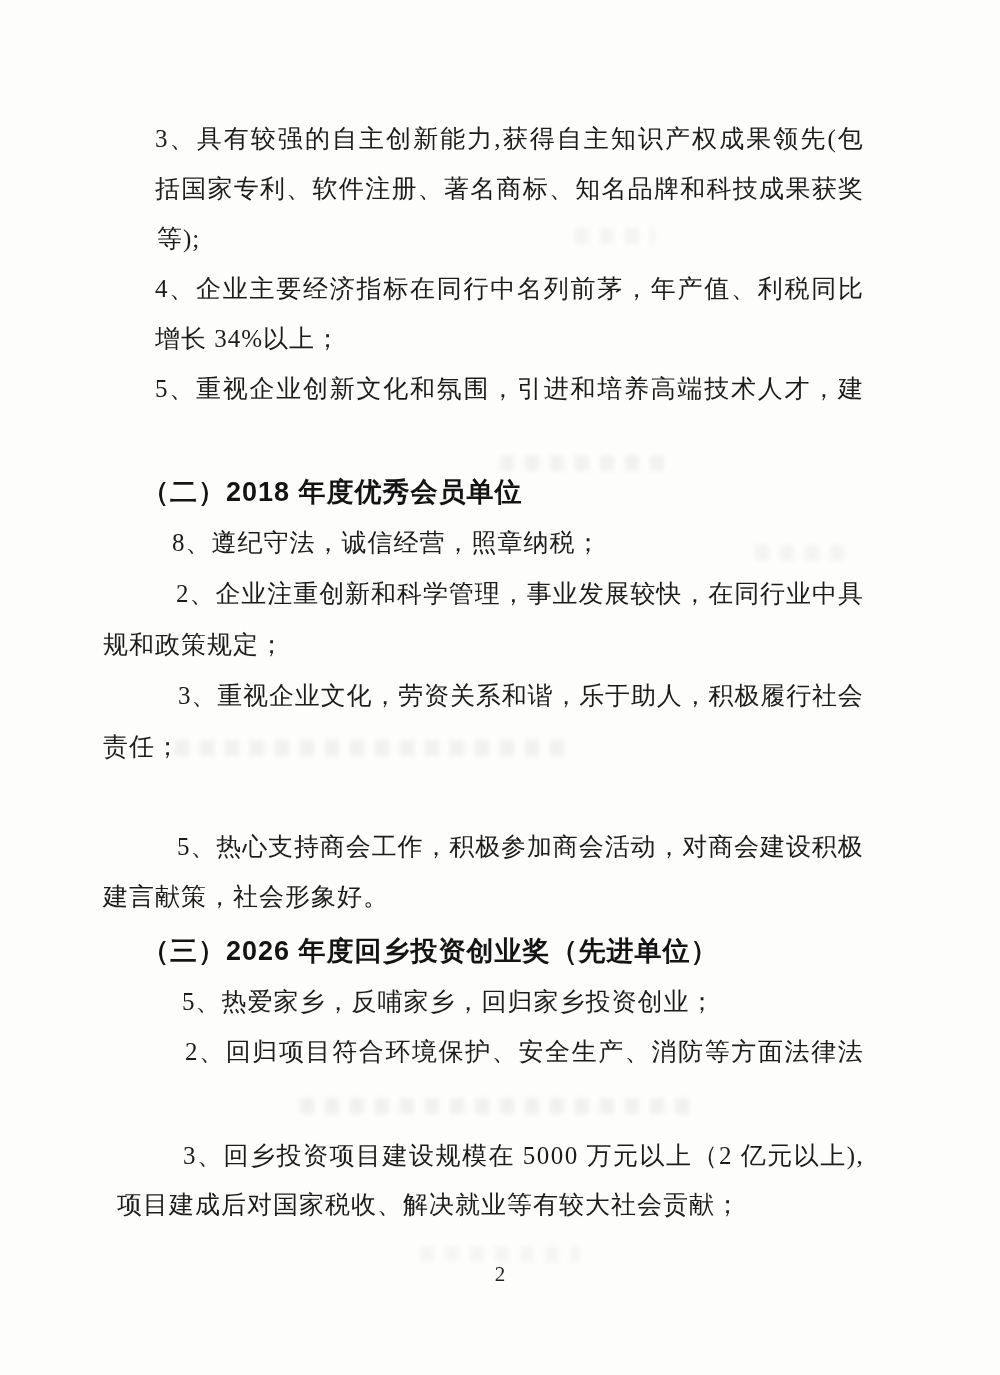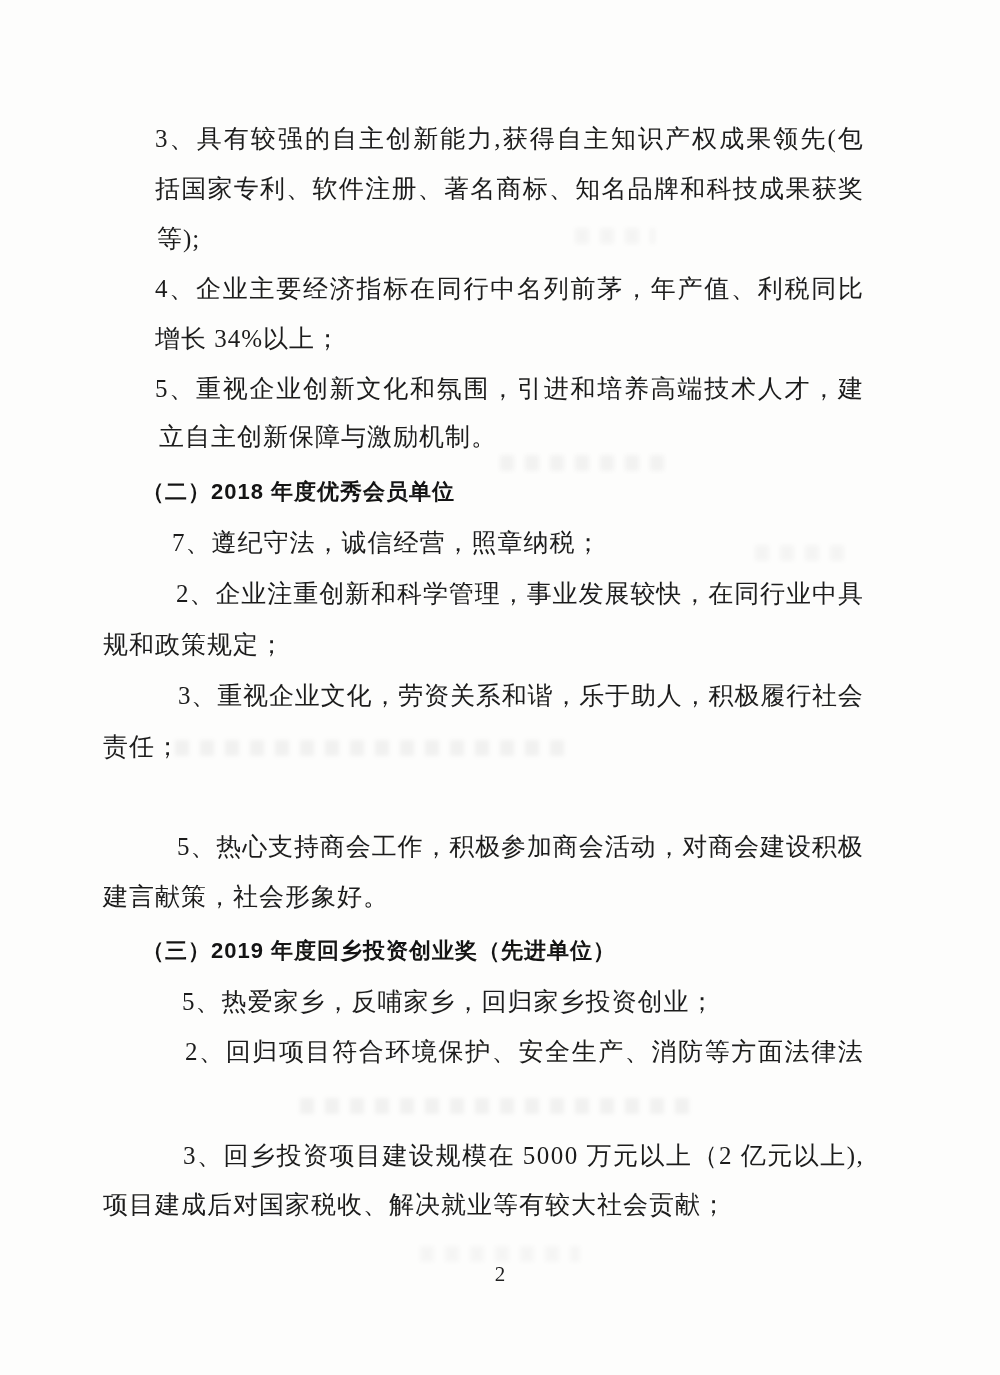--- a/index.html
+++ b/index.html
@@ -25,21 +25,21 @@
   
   .just{
     display:flex;
     justify-content:space-between;
     letter-spacing:0;
     white-space:normal;
   }
   .just span{white-space:pre;}
   .hd{
     font-weight:700;
-    font-size:22px;
+    font-size:27px;
     color:#141414;
     font-family:"Liberation Sans", sans-serif;
   }
   .pgnum{
     position:absolute;
     left:0;right:0;
     text-align:center;
     font-size:21px;
     color:#222;
     letter-spacing:0;
@@ -67,21 +67,21 @@
   #l12{top:680px;left:178px;right:137px}
   #l13{top:731px;left:103px}
   #l14{top:781px;left:174px}
   #l15{top:831px;left:177px;right:137px}
   #l16{top:881px;left:103px}
   #h17{top:935px;left:142px}
   #l18{top:986px;left:182px}
   #l19{top:1036px;left:185px;right:137px}
   #l20{top:1086px;left:103px}
   #l21{top:1140px;left:183px;right:137px}
-  #l22{top:1189px;left:103px}
+  #l22{top:1189px;left:117px}
   #pg{top:1262px}
   #g1{top:228px;left:575px;width:80px;opacity:.35}
   #g2{top:455px;left:500px;width:170px;opacity:.45}
   #g3{top:740px;left:175px;width:395px}
   #g4{top:1098px;left:300px;width:400px}
   #g5{top:545px;left:755px;width:95px;opacity:.35}
   #g6{top:1246px;left:420px;width:160px;opacity:.3}
 </style>
 </head>
 <body>
@@ -202,25 +202,24 @@
       <span>养</span>
       <span>高</span>
       <span>端</span>
       <span>技</span>
       <span>术</span>
       <span>人</span>
       <span>才</span>
       <span>，</span>
       <span>建</span>
     </div>
-  <div class="ln" id="l7">立自主创新保障与激励机制。</div>
 
   <div class="ln hd" id="h8">（二）2018 年度优秀会员单位</div>
 
-  <div class="ln" id="l9">7、遵纪守法，诚信经营，照章纳税；</div>
+  <div class="ln" id="l9">8、遵纪守法，诚信经营，照章纳税；</div>
 
   <div class="ln just" id="l10">
       <span>2</span>
       <span>、</span>
       <span>企</span>
       <span>业</span>
       <span>注</span>
       <span>重</span>
       <span>创</span>
       <span>新</span>
@@ -302,21 +301,21 @@
       <span>对</span>
       <span>商</span>
       <span>会</span>
       <span>建</span>
       <span>设</span>
       <span>积</span>
       <span>极</span>
     </div>
   <div class="ln" id="l16">建言献策，社会形象好。</div>
 
-  <div class="ln hd" id="h17">（三）2019 年度回乡投资创业奖（先进单位）</div>
+  <div class="ln hd" id="h17">（三）2026 年度回乡投资创业奖（先进单位）</div>
 
   <div class="ln" id="l18">5、热爱家乡，反哺家乡，回归家乡投资创业；</div>
 
   <div class="ln just" id="l19">
       <span>2</span>
       <span>、</span>
       <span>回</span>
       <span>归</span>
       <span>项</span>
       <span>目</span>

